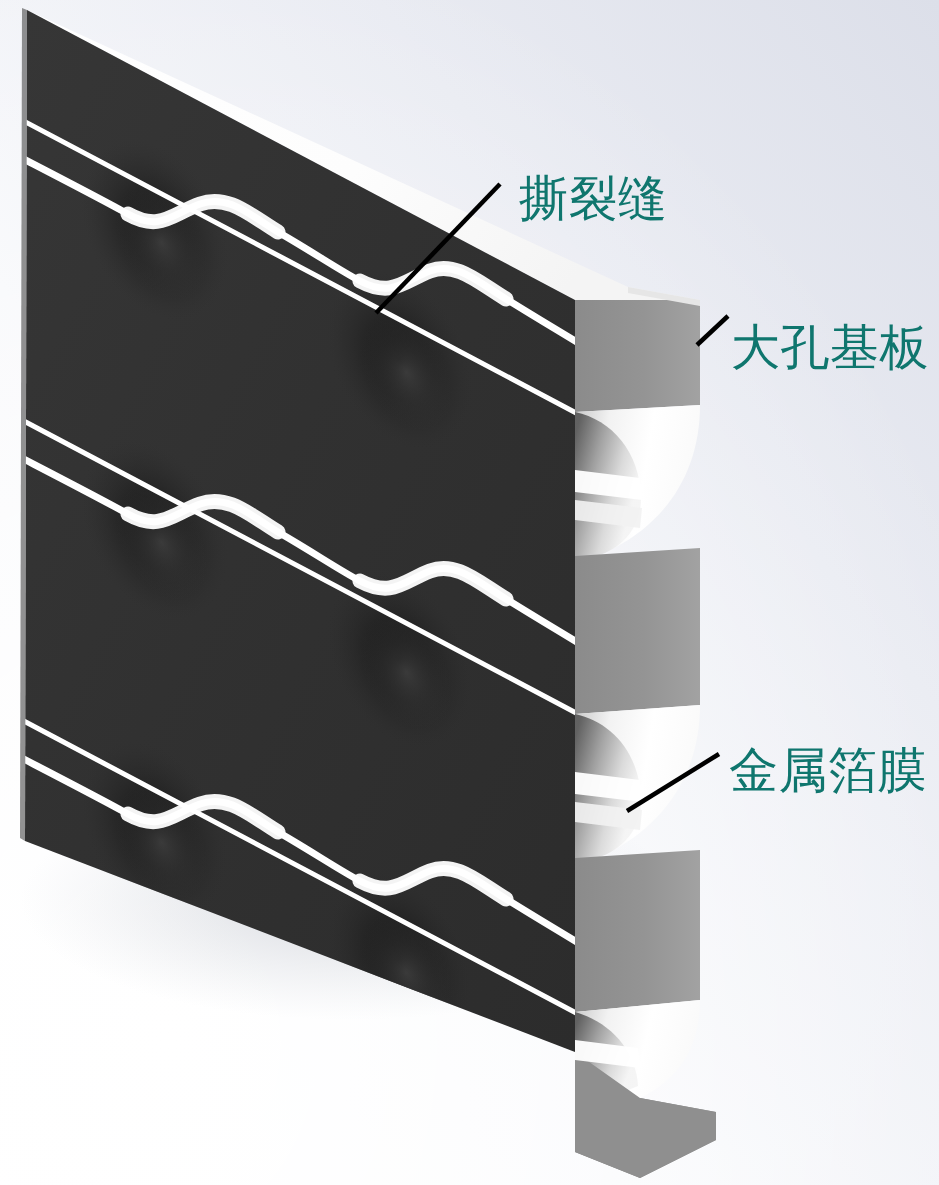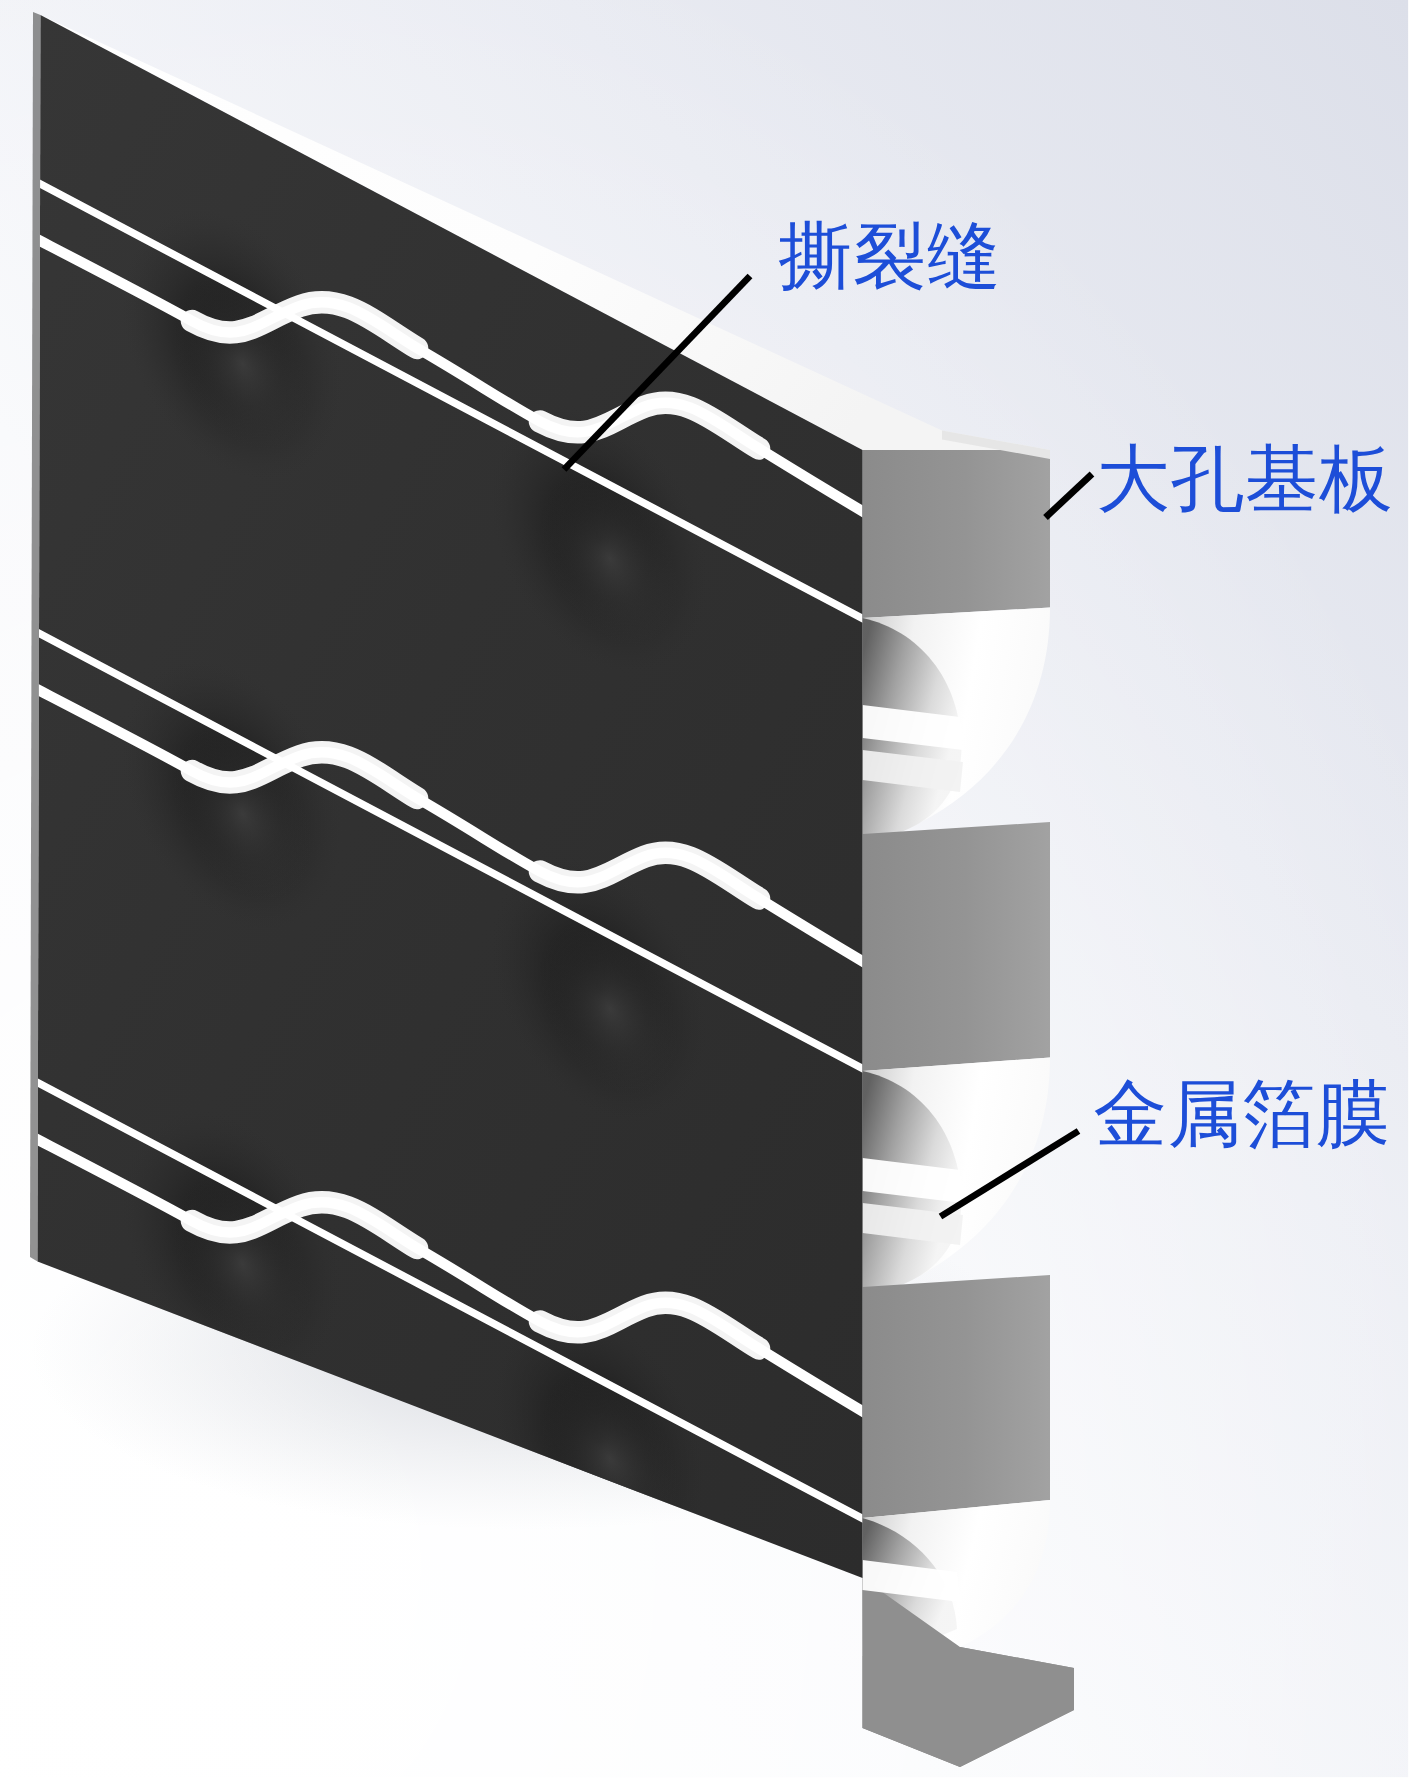--- a/index.html
+++ b/index.html
@@ -18,26 +18,27 @@
   #bg {
     position: absolute;
     inset: 0;
   }
   #scene {
     position: absolute;
     inset: 0;
   }
   .label {
     position: absolute;
-    color: #1d4ed8;
+    color: #0f766e;
     font-family: "Liberation Serif", "DejaVu Serif", serif;
     font-weight: 400;
     letter-spacing: 0.5px;
     white-space: nowrap;
     line-height: 1;
+    margin-top: 28px;
     -webkit-font-smoothing: antialiased;
   }
   #label-tear   { left: 519px; top: 146px; font-size: 49px; }
   #label-subst  { left: 731px; top: 295px; font-size: 49px; }
   #label-foil   { left: 729px; top: 718px; font-size: 49px; }
 </style>
 </head>
 <body>
 
 <div id="stage">

